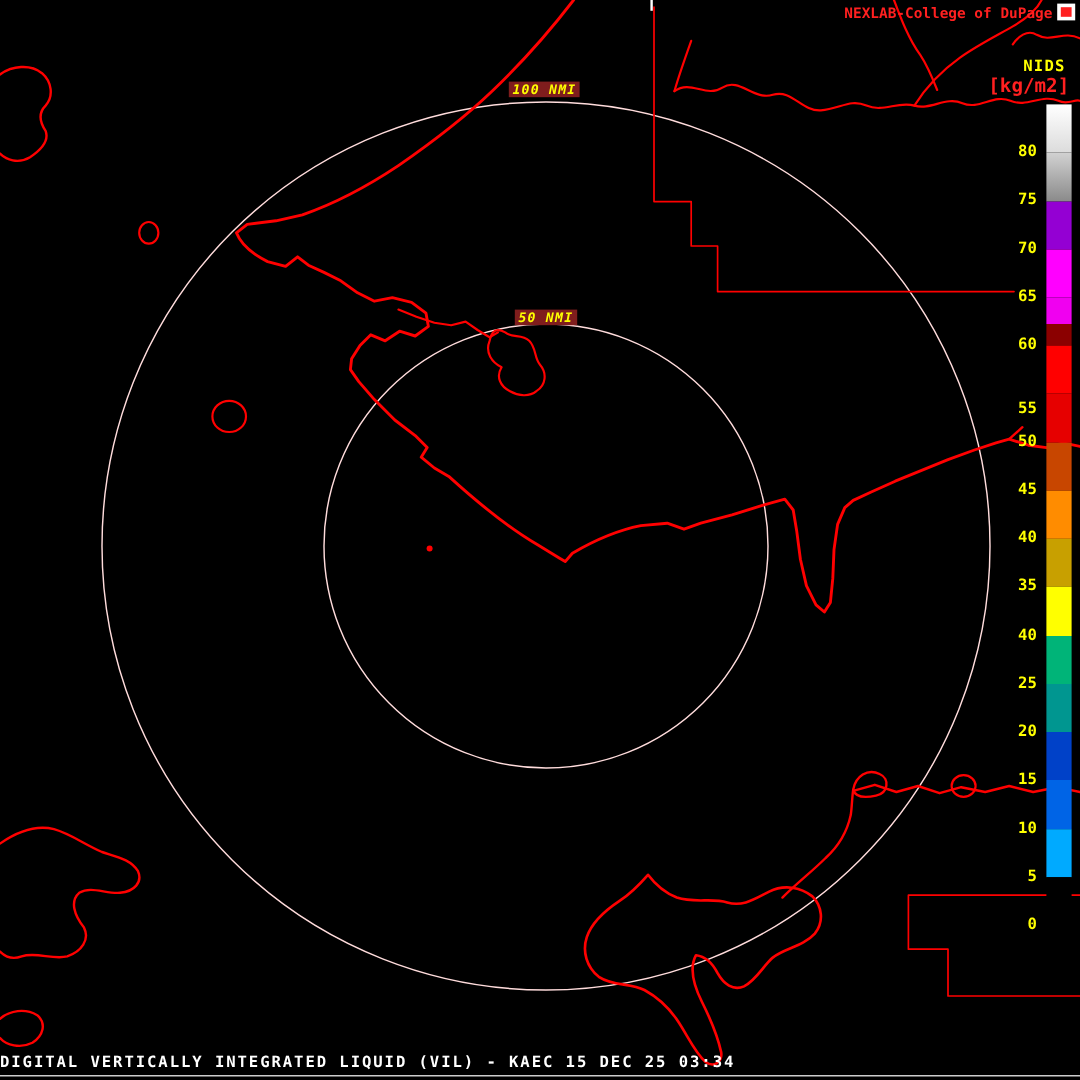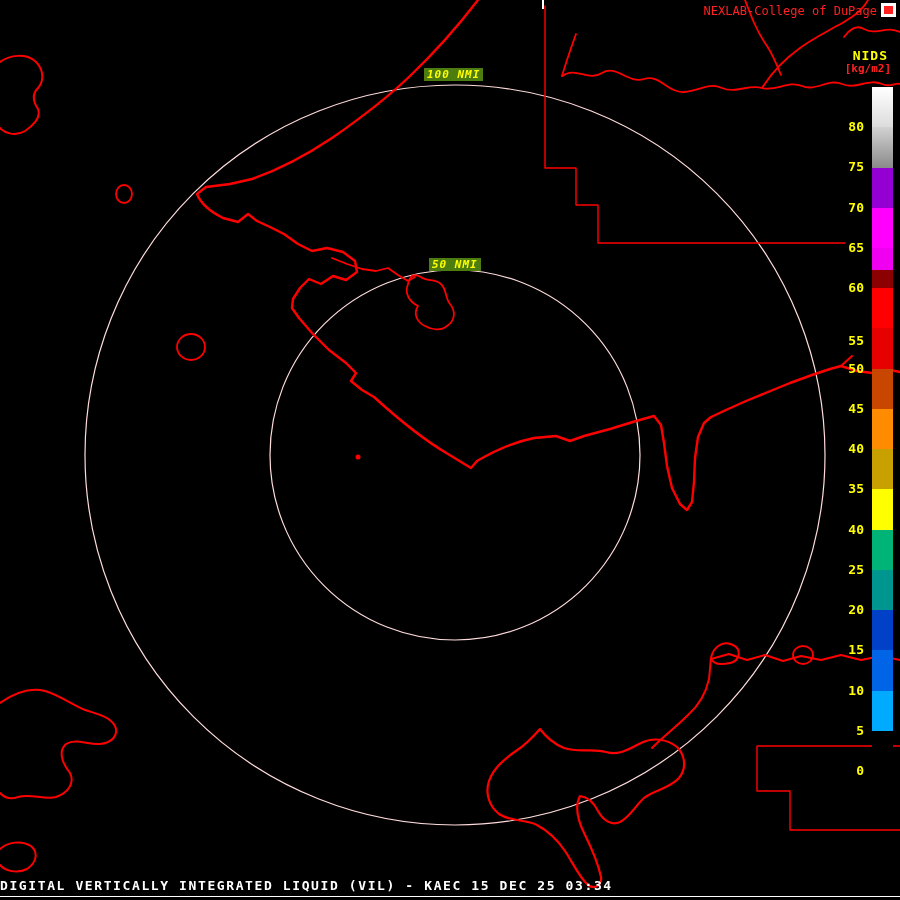--- a/index.html
+++ b/index.html
@@ -12,52 +12,52 @@
   }
   .stage svg { position: absolute; left: 0; top: 0; }
 
   .map-stroke { stroke: var(--map-outline, #FF0000); fill: none; stroke-linecap: round; stroke-linejoin: round; }
   .ring { stroke: var(--range-ring, #FFDCDC); fill: none; stroke-width: 1.2; }
 
   .ring-label {
     position: absolute;
     color: var(--label-yellow, #FFFF00);
     font: bold italic 11px "DejaVu Sans Mono", monospace;
-    background: #4d7c0f;
+    background: #7f1d1d;
     padding: 0 3px;
     letter-spacing: 1px;
     white-space: nowrap;
     text-align: center;
   }
   .ring-label-100 { left: 424px; top: 68px; }
   .ring-label-50  { left: 429px; top: 258px; }
 
   .brand {
     position: absolute; top: 4px; right: 23px;
     color: var(--brand-red, #FF2020);
-    font-size: 12px; font-weight: normal; white-space: nowrap; margin-left: 16px;
+    font-size: 12px; font-weight: bold; white-space: nowrap; margin-left: 16px;
   }
   .logo {
     position: absolute; top: 3px; right: 4px;
     width: 15px; height: 14px; background: #ffffff;
   }
   .logo::after {
     content: ""; position: absolute; left: 3px; top: 3px; right: 3px; bottom: 3px;
     background: var(--brand-red, #CC2222);
   }
 
   .nids {
     position: absolute; top: 48px; right: 12px;
     color: var(--label-yellow, #FFFF00);
     font-size: 13px; font-weight: bold; letter-spacing: 1px;
   }
   .units {
     position: absolute; top: 62px; right: 9px;
     color: var(--brand-red, #FF2020);
-    font-size: 11px; font-weight: bold;
+    font-size: 16px; font-weight: bold;
   }
 
   .colorbar {
     position: absolute; top: 87px; right: 7px; width: 21px;
   }
   .cb-ticks {
     position: absolute; top: 87px; right: 36px; width: 34px; height: 700px;
   }
   .cb-tick {
     position: absolute; right: 0;

